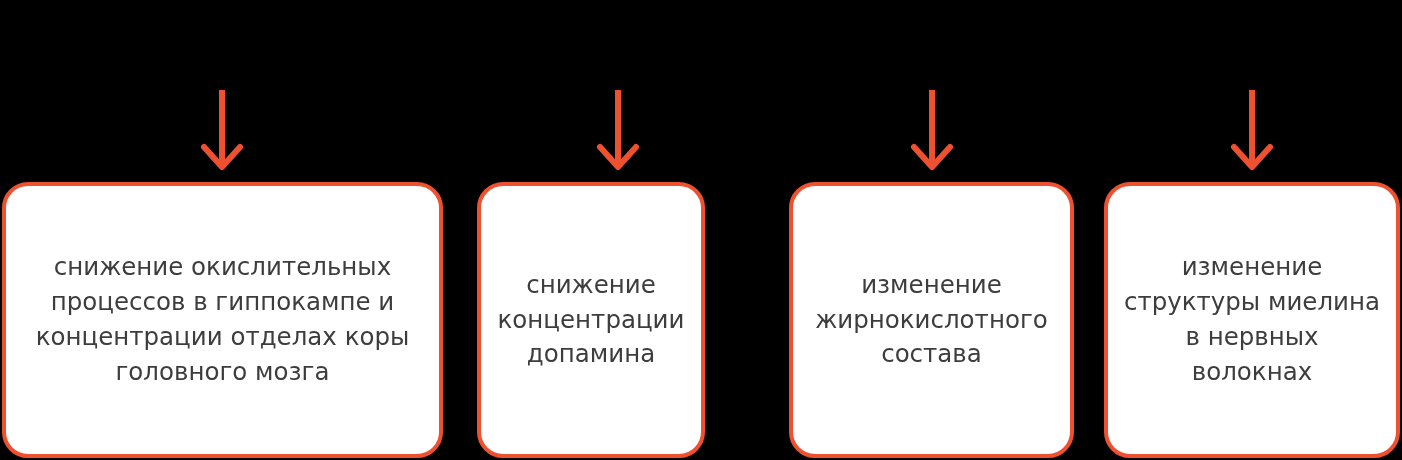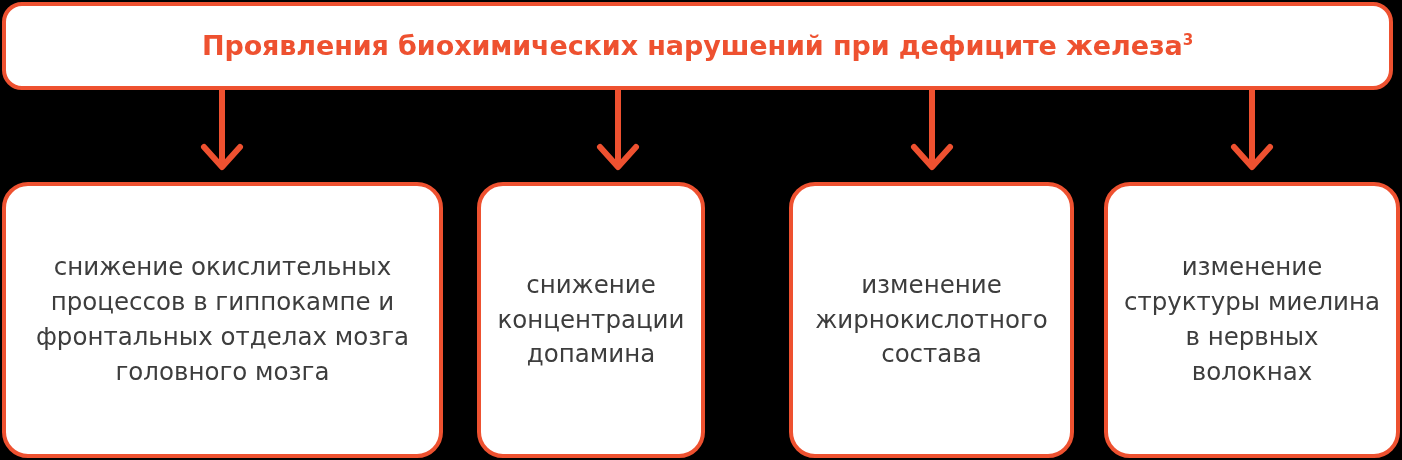--- a/index.html
+++ b/index.html
@@ -82,25 +82,20 @@
   .leaf-1 { left: 2px;    width: 441px; }
   .leaf-2 { left: 477px;  width: 228px; }
   .leaf-3 { left: 789px;  width: 285px; }
   .leaf-4 { left: 1104px; width: 296px; }
 </style>
 </head>
 <body>
 
 <div id="canvas" style="--bg: #000000;">
 
-  <div class="header-box">
-    <div class="header-title">
-      <span>Проявления биохимических нарушений при дефиците железа</span><sup>3</sup>
-    </div>
-  </div>
 
   <div class="arrow" style="left:199px;">
     <svg width="46" height="82" viewBox="0 0 46 82" aria-hidden="true">
       <path d="M23 0 L23 76" stroke="#ee5130" stroke-width="6" fill="none" stroke-linecap="butt"></path>
       <path d="M5 57 L23 77 L41 57" stroke="#ee5130" stroke-width="6" fill="none" stroke-linecap="round" stroke-linejoin="round"></path>
     </svg>
   </div>
 
   <div class="arrow" style="left:595px;">
     <svg width="46" height="82" viewBox="0 0 46 82" aria-hidden="true">
@@ -119,21 +114,21 @@
   <div class="arrow" style="left:1229px;">
     <svg width="46" height="82" viewBox="0 0 46 82" aria-hidden="true">
       <path d="M23 0 L23 76" stroke="#ee5130" stroke-width="6" fill="none" stroke-linecap="butt"></path>
       <path d="M5 57 L23 77 L41 57" stroke="#ee5130" stroke-width="6" fill="none" stroke-linecap="round" stroke-linejoin="round"></path>
     </svg>
   </div>
 
   <div class="leaf-box leaf-1">
     <div class="leaf-text">снижение окислительных
 процессов в гиппокампе и
-фронтальных отделах мозга
+концентрации отделах коры
 головного мозга</div>
   </div>
 
   <div class="leaf-box leaf-2">
     <div class="leaf-text">снижение
 концентрации
 допамина</div>
   </div>
 
   <div class="leaf-box leaf-3">

